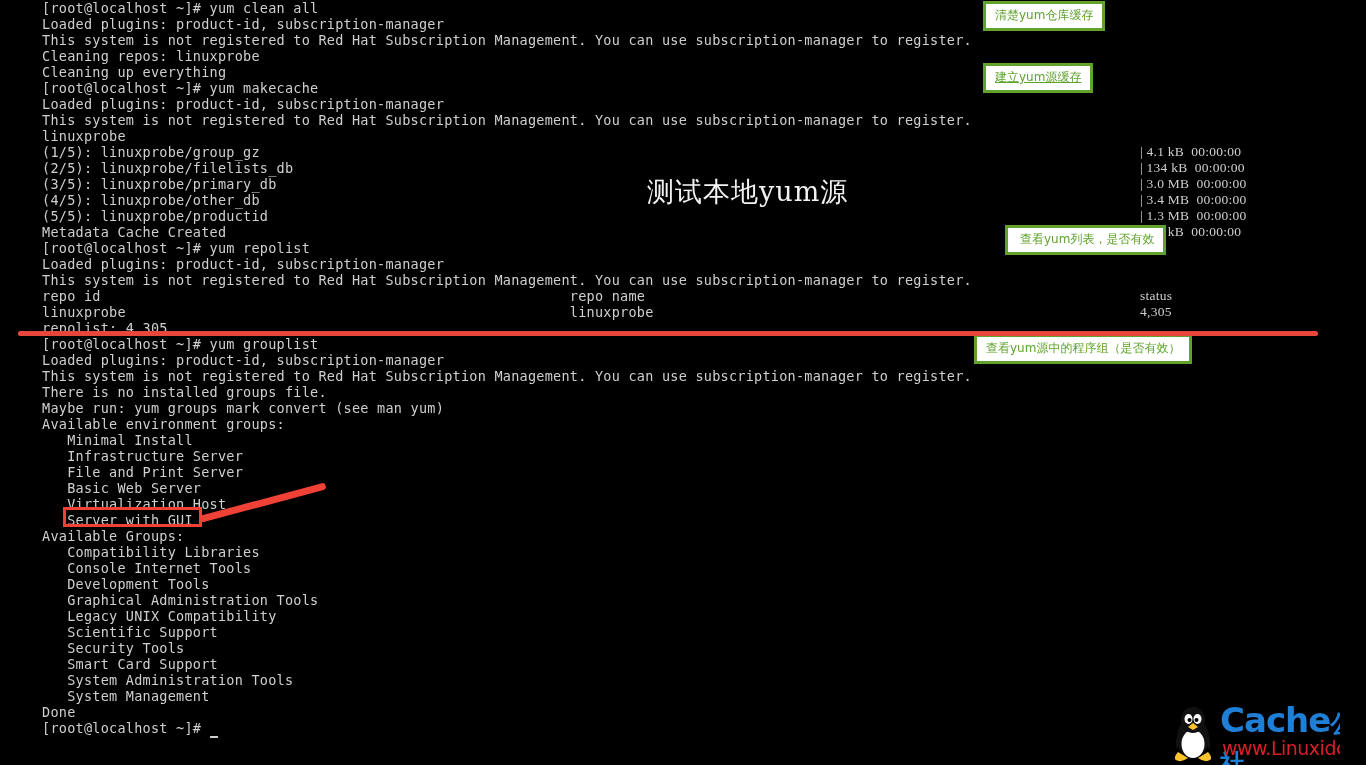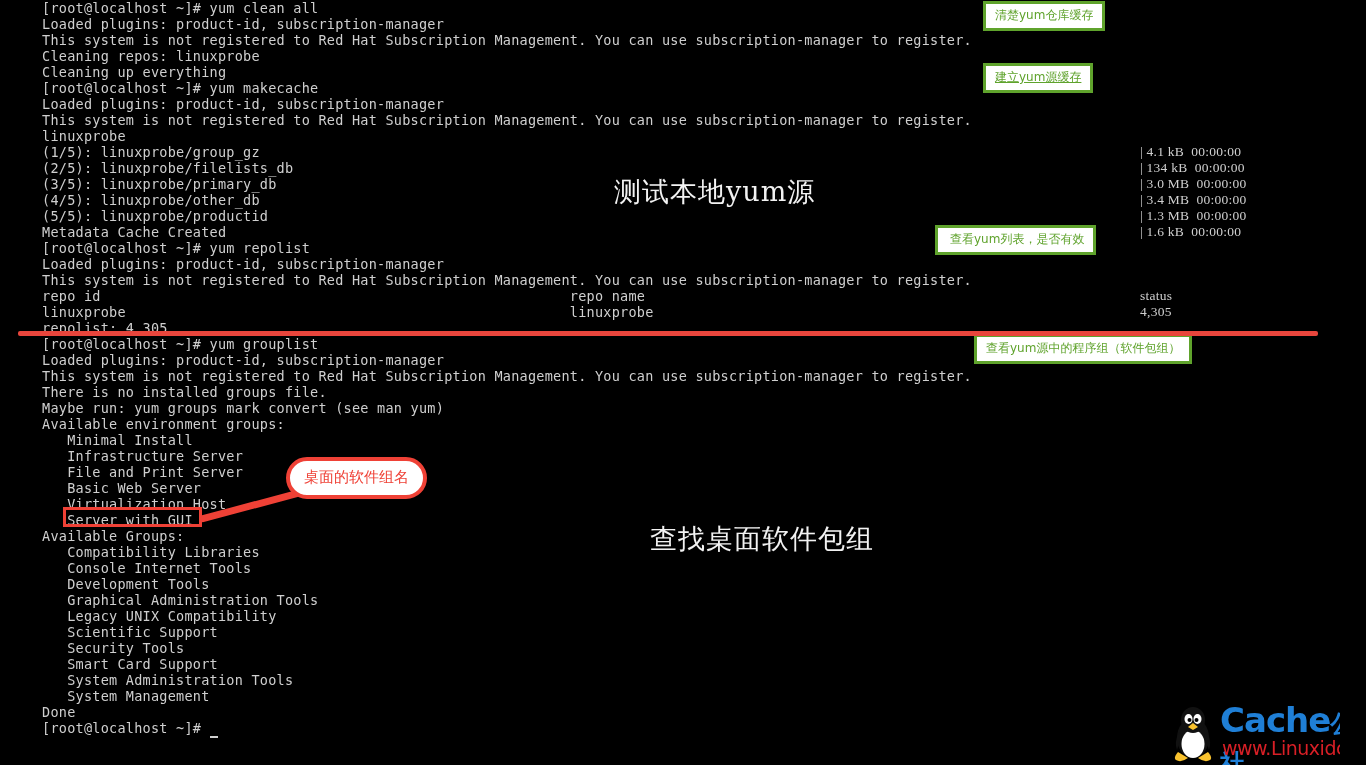--- a/index.html
+++ b/index.html
@@ -142,39 +142,37 @@
   }
   #logo svg { position: absolute; left: 0; top: 2px; }
 </style>
 </head>
 <body>
 
 <div id="screen">
 
   <div id="terminal"><div class="tline"><span>[root@localhost ~]# yum clean all</span></div><div class="tline"><span>Loaded plugins: product-id, subscription-manager</span></div><div class="tline"><span>This system is not registered to Red Hat Subscription Management. You can use subscription-manager to register.</span></div><div class="tline"><span>Cleaning repos: linuxprobe</span></div><div class="tline"><span>Cleaning up everything</span></div><div class="tline"><span>[root@localhost ~]# yum makecache</span></div><div class="tline"><span>Loaded plugins: product-id, subscription-manager</span></div><div class="tline"><span>This system is not registered to Red Hat Subscription Management. You can use subscription-manager to register.</span></div><div class="tline"><span>linuxprobe</span></div><div class="tline"><span>(1/5): linuxprobe/group_gz</span><span class="rt" style="left: 1098px;">| 4.1 kB  00:00:00</span></div><div class="tline"><span>(2/5): linuxprobe/filelists_db</span><span class="rt" style="left: 1098px;">| 134 kB  00:00:00</span></div><div class="tline"><span>(3/5): linuxprobe/primary_db</span><span class="rt" style="left: 1098px;">| 3.0 MB  00:00:00</span></div><div class="tline"><span>(4/5): linuxprobe/other_db</span><span class="rt" style="left: 1098px;">| 3.4 MB  00:00:00</span></div><div class="tline"><span>(5/5): linuxprobe/productid</span><span class="rt" style="left: 1098px;">| 1.3 MB  00:00:00</span></div><div class="tline"><span>Metadata Cache Created</span><span class="rt" style="left: 1098px;">| 1.6 kB  00:00:00</span></div><div class="tline"><span>[root@localhost ~]# yum repolist</span></div><div class="tline"><span>Loaded plugins: product-id, subscription-manager</span></div><div class="tline"><span>This system is not registered to Red Hat Subscription Management. You can use subscription-manager to register.</span></div><div class="tline"><span>repo id                                                        repo name</span><span class="rt" style="left: 1098px;">status</span></div><div class="tline"><span>linuxprobe                                                     linuxprobe</span><span class="rt" style="left: 1098px;">4,305</span></div><div class="tline"><span>repolist: 4,305</span></div><div class="tline"><span>[root@localhost ~]# yum grouplist</span></div><div class="tline"><span>Loaded plugins: product-id, subscription-manager</span></div><div class="tline"><span>This system is not registered to Red Hat Subscription Management. You can use subscription-manager to register.</span></div><div class="tline"><span>There is no installed groups file.</span></div><div class="tline"><span>Maybe run: yum groups mark convert (see man yum)</span></div><div class="tline"><span>Available environment groups:</span></div><div class="tline"><span>   Minimal Install</span></div><div class="tline"><span>   Infrastructure Server</span></div><div class="tline"><span>   File and Print Server</span></div><div class="tline"><span>   Basic Web Server</span></div><div class="tline"><span>   Virtualization Host</span></div><div class="tline"><span>   Server with GUI</span></div><div class="tline"><span>Available Groups:</span></div><div class="tline"><span>   Compatibility Libraries</span></div><div class="tline"><span>   Console Internet Tools</span></div><div class="tline"><span>   Development Tools</span></div><div class="tline"><span>   Graphical Administration Tools</span></div><div class="tline"><span>   Legacy UNIX Compatibility</span></div><div class="tline"><span>   Scientific Support</span></div><div class="tline"><span>   Security Tools</span></div><div class="tline"><span>   Smart Card Support</span></div><div class="tline"><span>   System Administration Tools</span></div><div class="tline"><span>   System Management</span></div><div class="tline"><span>Done</span></div><div class="tline"><span>[root@localhost ~]# </span><span class="cursor"> </span></div></div>
 
-  <div class="big-cn" style="left:614px; top:174px;">测试本地yum源</div>
+  <div class="big-cn" style="left:647px; top:174px;">测试本地yum源</div>
 
-  <div class="big-cn" style="left:650px; top:521px;">查找桌面软件包组</div>
 
   <div class="green-box" style="left:983px; top:1px;">清楚yum仓库缓存</div>
 
   <div class="green-box" style="left:983px; top:63px;text-decoration:underline;">建立yum源缓存</div>
 
-  <div class="green-box" style="left:935px; top:225px;padding-left:12px;">查看yum列表，是否有效</div>
+  <div class="green-box" style="left:1005px; top:225px;padding-left:12px;">查看yum列表，是否有效</div>
 
-  <div class="green-box" style="left:974px; top:334px;">查看yum源中的程序组（软件包组）</div>
+  <div class="green-box" style="left:974px; top:334px;">查看yum源中的程序组（是否有效）</div>
 
   <div class="red-line" style="left:18px; top:331px; width:1300px;"></div>
 
   <div class="red-rect" style="left:63px; top:507px; width:139px; height:20px;"></div>
 
   <div class="bubble-tail" style="left:200px; top:516px; width:130px; transform: rotate(-15deg);"></div>
 
-  <div class="red-bubble" style="left:286px; top:457px;">桌面的软件组名</div>
 
   <div id="logo">
     <svg width="50" height="56" viewBox="0 0 50 56">
       <ellipse cx="25" cy="32" rx="16" ry="20" fill="#111111"></ellipse>
       <ellipse cx="25" cy="38" rx="11.5" ry="14" fill="#ffffff"></ellipse>
       <ellipse cx="25" cy="14" rx="12" ry="13" fill="#111111"></ellipse>
       <ellipse cx="20.5" cy="13" rx="4" ry="5" fill="#ffffff"></ellipse>
       <ellipse cx="29.5" cy="13" rx="4" ry="5" fill="#ffffff"></ellipse>
       <circle cx="21.5" cy="14" r="2" fill="#000000"></circle>
       <circle cx="28.5" cy="14" r="2" fill="#000000"></circle>

